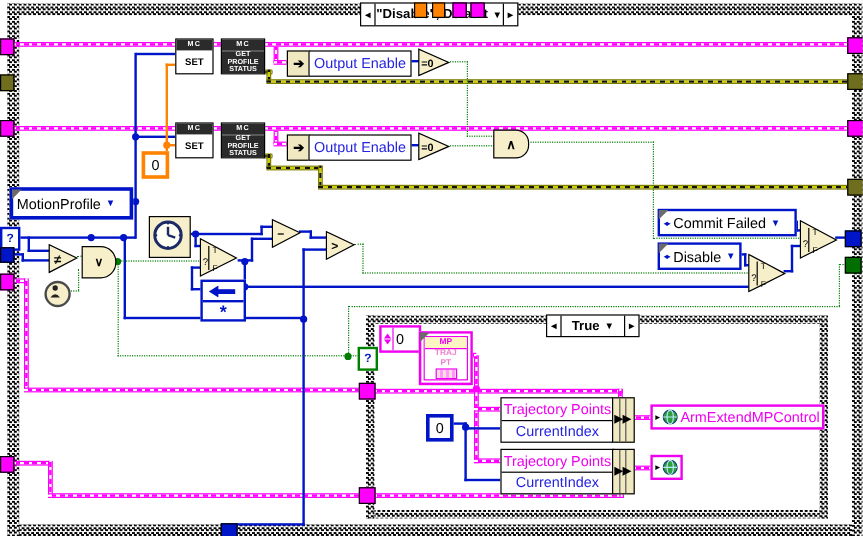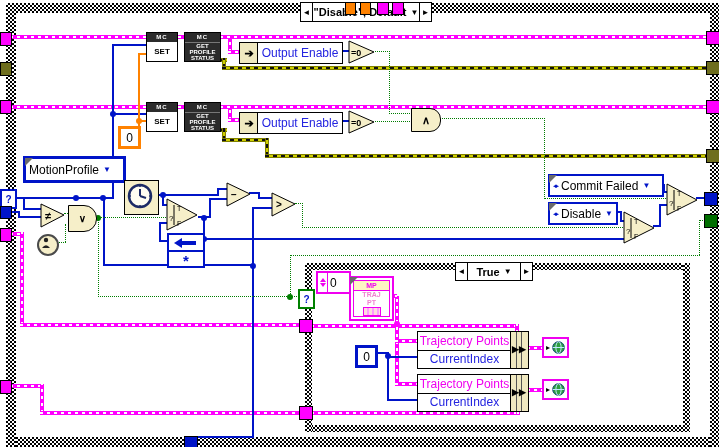--- a/index.html
+++ b/index.html
@@ -295,21 +295,21 @@
   <div class="propbox" style="left:257px;top:112px;width:84px;height:20px;">Output Enable</div>
   <svg class="abs" style="left:348px;top:110px;" width="28" height="24">
       <polygon points="1,1 1,23 26,12" fill="#f6efc9" stroke="#000"></polygon>
       <text x="3" y="16" font-size="9" font-weight="bold">=0</text>
     </svg>
 
   <div class="gate" style="left:411px;top:108px;width:28px;height:22px;border-radius:0 11px 11px 0;font-size:11px;">
       <span>∧</span>
     </div>
 
-  <div class="ctrl" style="left:23px;top:156px;width:91px;height:21px;border-width:3px;">
+  <div class="ctrl" style="left:8px;top:156px;width:91px;height:21px;border-width:3px;">
     <div class="fold"></div>
     <span>MotionProfile</span>
     <span class="ddarr">▼</span>
   </div>
 
   <div class="cons" style="left:118px;top:126px;width:17px;height:17px;border:3px solid #ff8200;">
       <span>0</span>
     </div>
 
   <div class="abs" style="left:124px;top:180px;width:33px;height:33px;background:#f6efc9;border:1px solid #000;">
@@ -435,20 +435,21 @@
     <span class="arr" style="top:12px;">▶▶</span>
   </div>
 
   <div class="sv" style="left:542px;top:337px;height:17px;">
     <span class="nub">▸</span>
     <svg width="13" height="13" viewBox="0 0 13 13">
         <circle cx="6.5" cy="6.5" r="5.8" fill="#2f9e3f" stroke="#114477"></circle>
         <ellipse cx="6.5" cy="6.5" rx="2.6" ry="5.8" fill="none" stroke="#bfe9ff" stroke-width="1"></ellipse>
         <line x1="0.7" y1="6.5" x2="12.3" y2="6.5" stroke="#bfe9ff" stroke-width="1"></line>
       </svg>
+    <span>ArmExtendMPControl</span>
   </div>
   <div class="sv" style="left:542px;top:379px;height:17px;">
     <span class="nub">▸</span>
     <svg width="13" height="13" viewBox="0 0 13 13">
         <circle cx="6.5" cy="6.5" r="5.8" fill="#2f9e3f" stroke="#114477"></circle>
         <ellipse cx="6.5" cy="6.5" rx="2.6" ry="5.8" fill="none" stroke="#bfe9ff" stroke-width="1"></ellipse>
         <line x1="0.7" y1="6.5" x2="12.3" y2="6.5" stroke="#bfe9ff" stroke-width="1"></line>
       </svg>
   </div>
 

